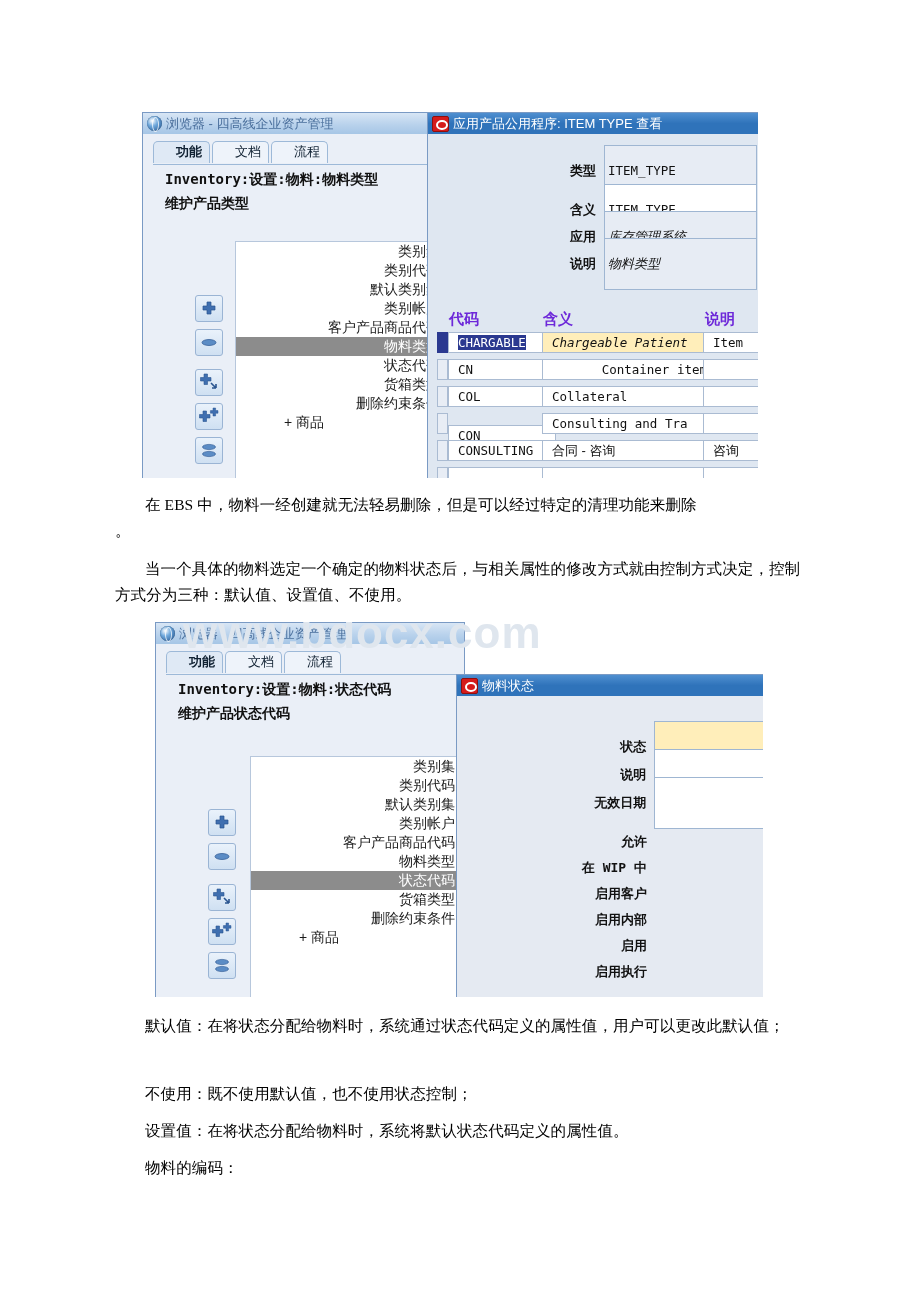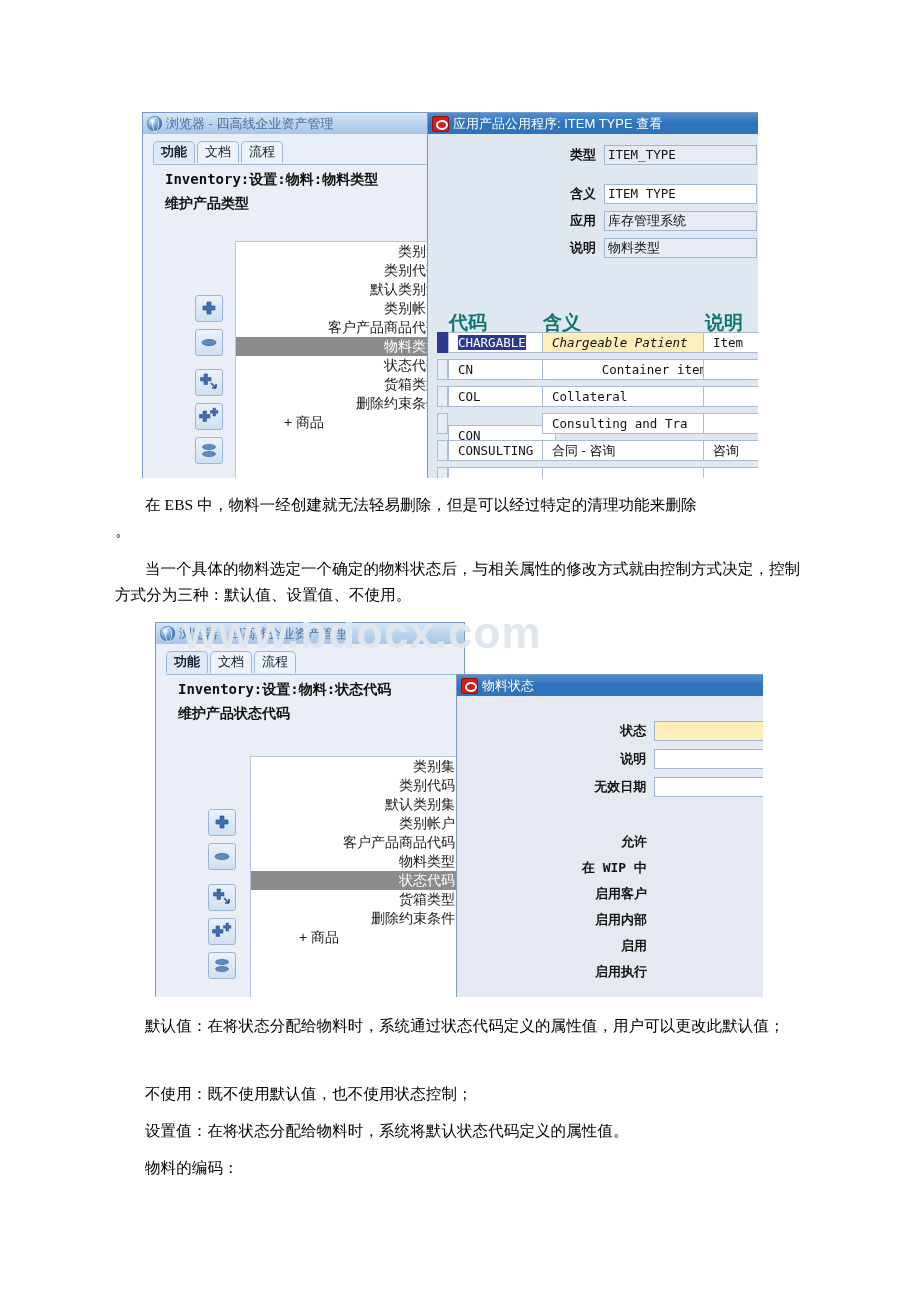--- a/index.html
+++ b/index.html
@@ -27,21 +27,21 @@
        border:2px solid #ffffff;border-radius:50%;}
   .globe{display:inline-block;width:15px;height:15px;border-radius:50%;flex:none;
        background:radial-gradient(circle at 35% 32%,#ffffff 0%,#6fa8dc 38%,#1e4f8a 100%);
        box-shadow:inset 0 0 1px #12375f;position:relative;}
   .globe:after{content:"";position:absolute;left:5px;top:1px;width:5px;height:13px;
        border:1px solid rgba(255,255,255,.75);border-radius:50%;}
 
   .tabstrip{position:absolute;display:flex;gap:2px;align-items:flex-end;}
   .tab{font-family:"Liberation Sans",sans-serif;font-size:13px;color:#123;
        background:#eef3fa;border:1px solid #9db9d8;border-bottom:none;
-       border-radius:5px 5px 0 0;padding:2px 7px 3px 7px;line-height:16px;}
+       border-radius:5px 5px 0 0;padding:2px 7px 3px 22px;line-height:16px;}
   .tab.active{background:#dfe9f5;font-weight:bold;}
   .tab-underline{position:absolute;height:1px;background:#9db9d8;}
 
   .crumb{position:absolute;font-family:"DejaVu Sans Mono",monospace;font-size:14px;
          color:#111;white-space:nowrap;font-weight:bold;}
   .subtitle{position:absolute;font-family:"Liberation Sans",sans-serif;font-size:14px;
          color:#111;white-space:nowrap;font-weight:bold;}
 
   .listbox{position:absolute;background:#ffffff;border:1px solid #b7c7dc;overflow:hidden;}
   .li{font-family:"Liberation Sans",sans-serif;font-size:14px;color:#1a1a1a;
@@ -52,29 +52,29 @@
   .sidebtn{position:absolute;width:26px;height:25px;border:1px solid #9ab4d4;
       border-radius:3px;background:linear-gradient(to bottom,#eaf2fb,#cfe0f2);}
   .glyph{position:absolute;left:0;top:0;width:100%;height:100%;}
 
   
   .frow{position:absolute;display:flex;align-items:center;white-space:nowrap;}
   .flabel{font-family:"Liberation Sans",sans-serif;font-size:13px;color:#111;
       font-weight:bold;text-align:right;}
   .finput{border:1px solid #9fb6d2;height:18px;line-height:18px;
       font-family:"DejaVu Sans Mono",monospace;font-size:12.5px;color:#111;
-      padding:0 3px;background:#ffffff;}
+      padding:16px 3px;background:#ffffff;}
   .finput.grey{background:#e7ecf4;}
   .finput.yellow{background:#ffeeba;}
-  .finput.cjk{font-family:"Liberation Sans",sans-serif;font-size:13px;}
+  .finput.cjk{font-family:"Liberation Sans",sans-serif;font-size:13px;font-style:italic;}
 
   
   .grid{position:absolute;}
-  .ghead{position:absolute;font-family:"Liberation Sans",sans-serif;font-size:19px;
-      color:#0f766e;font-weight:bold;}
+  .ghead{position:absolute;font-family:"Liberation Sans",sans-serif;font-size:15px;
+      color:#6d28d9;font-weight:bold;}
   .gcell{position:absolute;border:1px solid #aabbd2;background:#ffffff;
       font-family:"DejaVu Sans Mono",monospace;font-size:12.5px;color:#111;
       height:19px;line-height:19px;padding:0 9px;overflow:hidden;white-space:nowrap;}
   .gcell.cjk{font-family:"Liberation Sans",sans-serif;font-size:13px;}
   .gcell.selcode{background:#ffffff;color:#ffffff;}
   .gcell.selcode span{background:#2b3990;color:#ffffff;}
   .gcell.selmean{background:#ffeeba;}
   .rowmark{position:absolute;width:9px;height:19px;border:1px solid #aabbd2;
       background:#e8edf5;}
   .rowmark.cur{background:#2b3990;border-color:#2b3990;}

